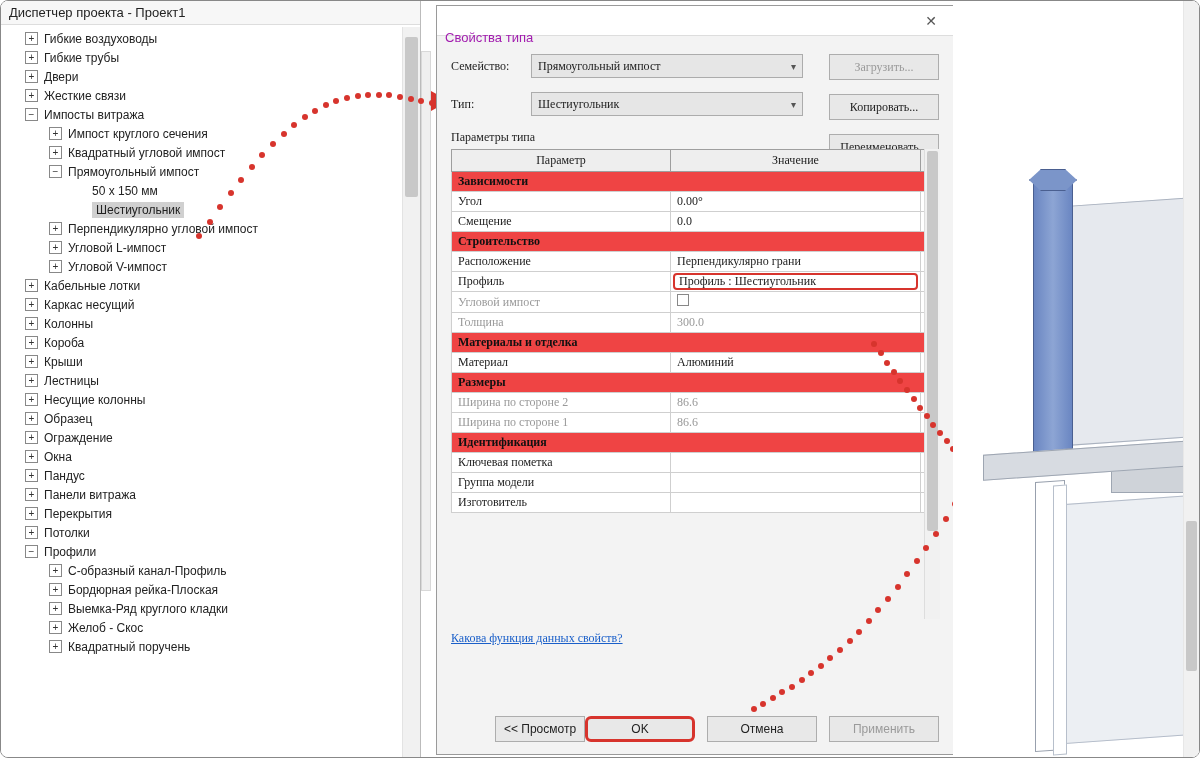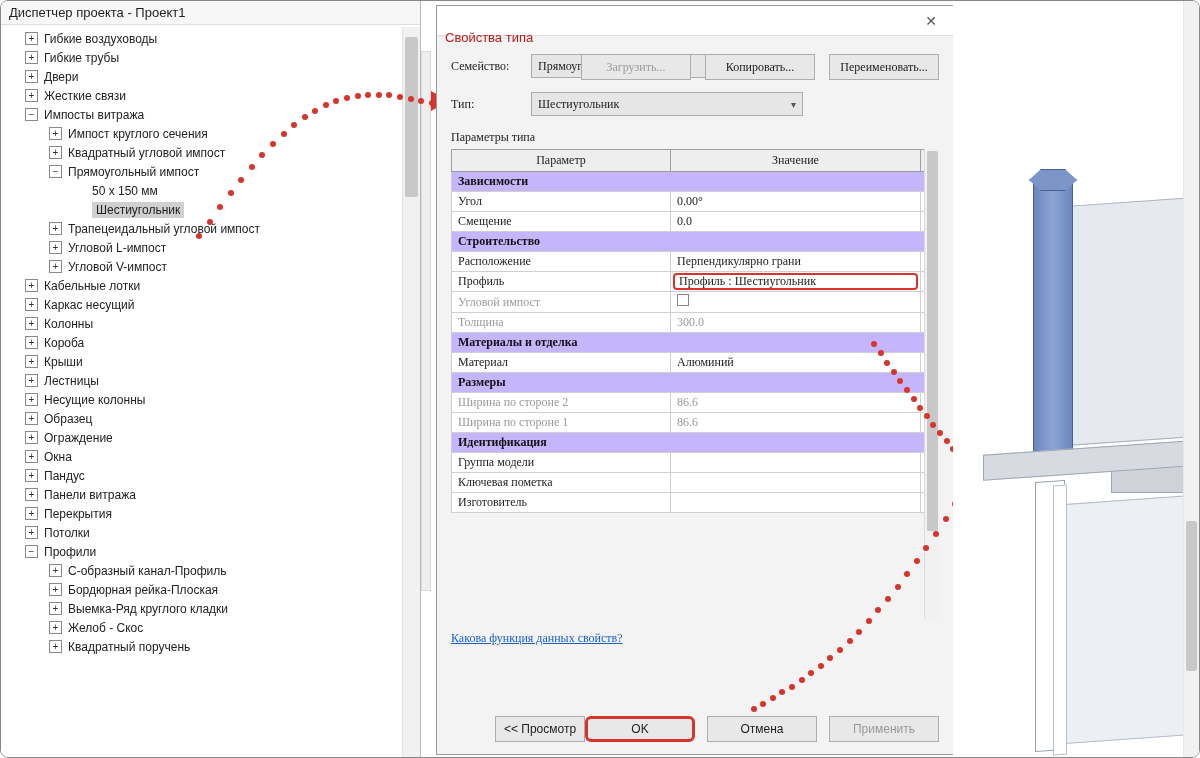--- a/index.html
+++ b/index.html
@@ -110,21 +110,21 @@
   }
   .dlg-titlebar {
     height: 30px;
     display: flex;
     align-items: center;
     justify-content: space-between;
     padding: 0 8px;
     background: #fff;
     border-bottom: 1px solid #ddd;
   }
-  .dlg-titlebar .ttl { color: #b91c1c; font-size: 13px; margin-top: 34px; }
+  .dlg-titlebar .ttl { color: #a21caf; font-size: 13px; margin-top: 34px; }
   .dlg-close {
     width: 28px; height: 20px;
     display: flex; align-items: center; justify-content: center;
     color: #555; font-size: 14px;
   }
   .dlg-body { padding: 18px 14px 10px 14px; font-family: Liberation Serif, serif; }
 
   .form-row {
     display: flex; align-items: center;
     margin-bottom: 14px;
@@ -146,21 +146,21 @@
   .btn {
     width: 110px; height: 26px;
     background: #e8e8e8;
     border: 1px solid #adadad;
     display: inline-flex; align-items: center; justify-content: center;
   }
   .btn.disabled { color: #9a9a9a; }
   .right-btn-col {
     position: absolute;
     right: 14px; top: 48px;
-    display: flex; flex-direction: row; gap: 14px;
+    display: flex; flex-direction: column; gap: 14px;
   }
 
   .section-label { margin: 8px 0 4px 0; }
 
   .param-table {
     width: 100%;
     border: 1px solid #9e9e9e;
     border-collapse: collapse;
     background: #fff;
   }
@@ -171,21 +171,21 @@
     padding: 3px 4px;
     text-align: center;
   }
   .param-table th.eq { width: 18px; }
   .param-table td {
     border: 1px solid #cfcfcf;
     padding: 2px 6px;
     height: 20px;
   }
   .param-table tr.group td {
-    background: #c4b5fd;
+    background: #ef4444;
     font-weight: bold;
     color: #111;
   }
   .param-table tr.group td .col-chev {
     float: right; font-size: 10px; color: #333;
   }
   .param-table .gray { color: #999; }
   .param-table td.val { width: 250px; }
   .param-table td.nm { }
   .highlight-cell {
@@ -373,21 +373,21 @@
       <div class="node indent3">
         <span class="expander blank"> </span>
         <span class="lbl">50 x 150 мм</span>
       </div>
       <div class="node indent3 sel">
         <span class="expander blank"> </span>
         <span class="lbl">Шестиугольник</span>
       </div>
       <div class="node indent2">
         <span class="expander">+</span>
-        <span class="lbl">Трапецеидальный угловой импост</span>
+        <span class="lbl">Перпендикулярно угловой импост</span>
       </div>
       <div class="node indent2">
         <span class="expander">+</span>
         <span class="lbl">Угловой L-импост</span>
       </div>
       <div class="node indent2">
         <span class="expander">+</span>
         <span class="lbl">Угловой V-импост</span>
       </div>
       <div class="node indent1">
@@ -607,26 +607,26 @@
             </tr>
             <tr>
               <td class="nm gray">Ширина по стороне 1</td>
               <td class="val gray">86.6</td>
               <td></td>
             </tr>
             <tr class="group">
               <td colspan="3">Идентификация<span class="col-chev">⌃</span></td>
             </tr>
             <tr>
+              <td class="nm">Ключевая пометка</td>
+              <td class="val"></td>
+              <td></td>
+            </tr>
+            <tr>
               <td class="nm">Группа модели</td>
-              <td class="val"></td>
-              <td></td>
-            </tr>
-            <tr>
-              <td class="nm">Ключевая пометка</td>
               <td class="val"></td>
               <td></td>
             </tr>
             <tr>
               <td class="nm">Изготовитель</td>
               <td class="val"></td>
               <td></td>
             </tr>
           </tbody>
       </table>

